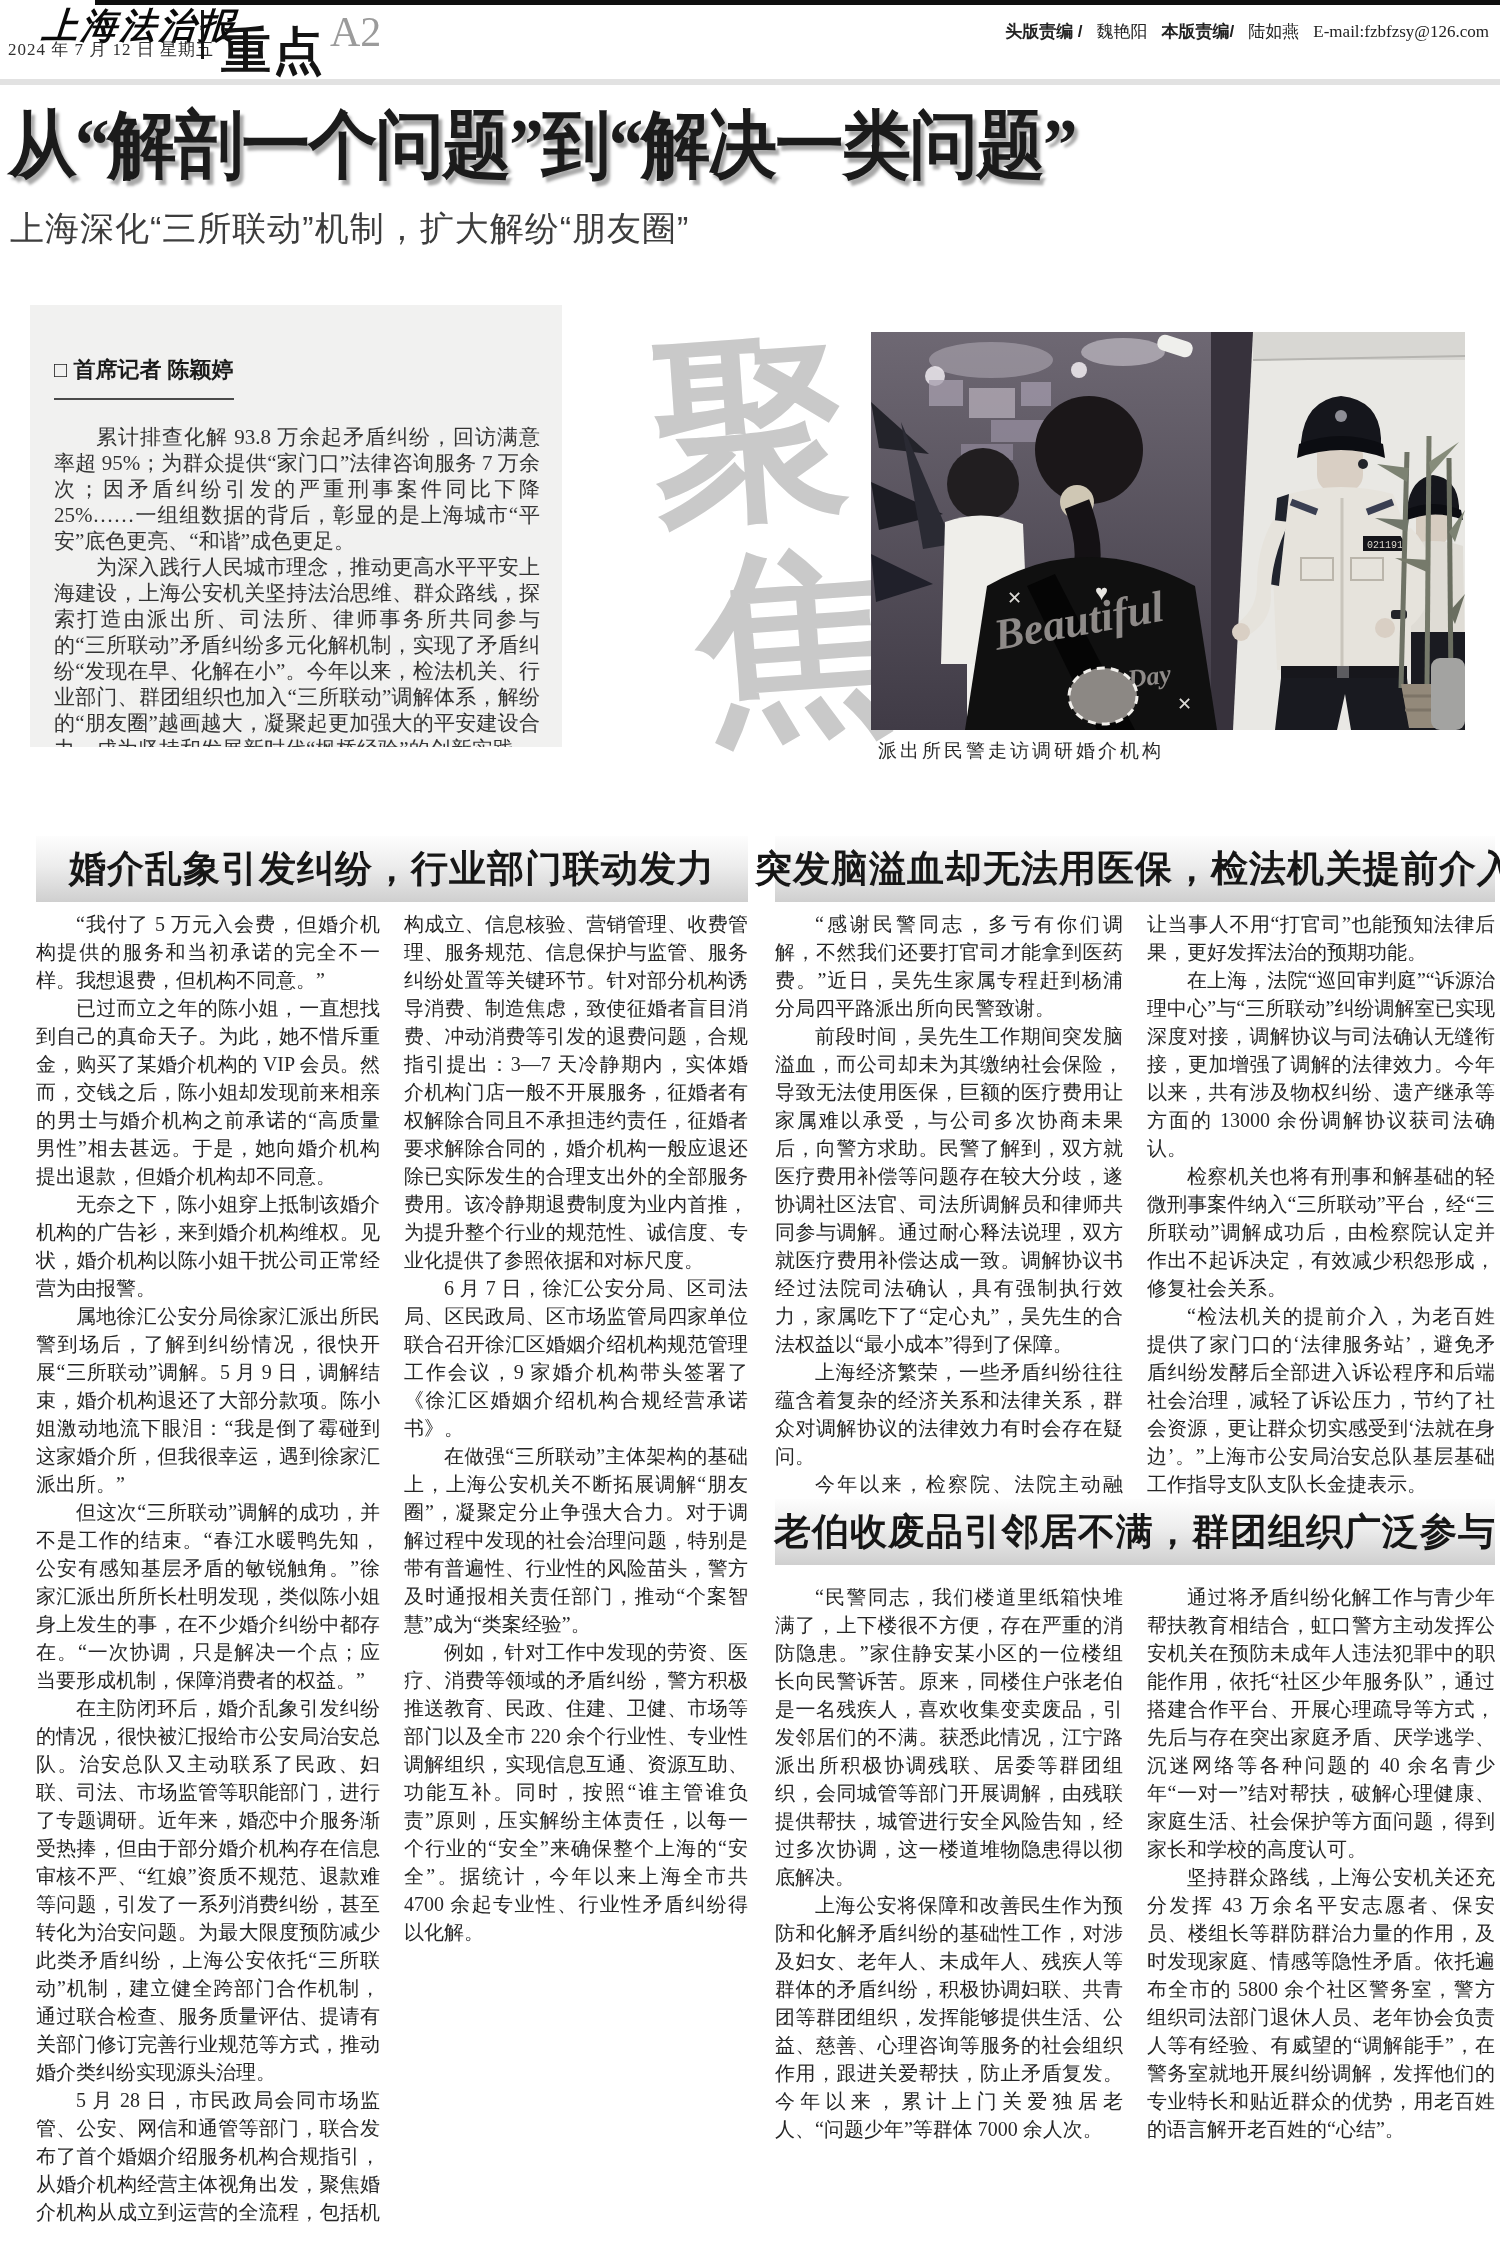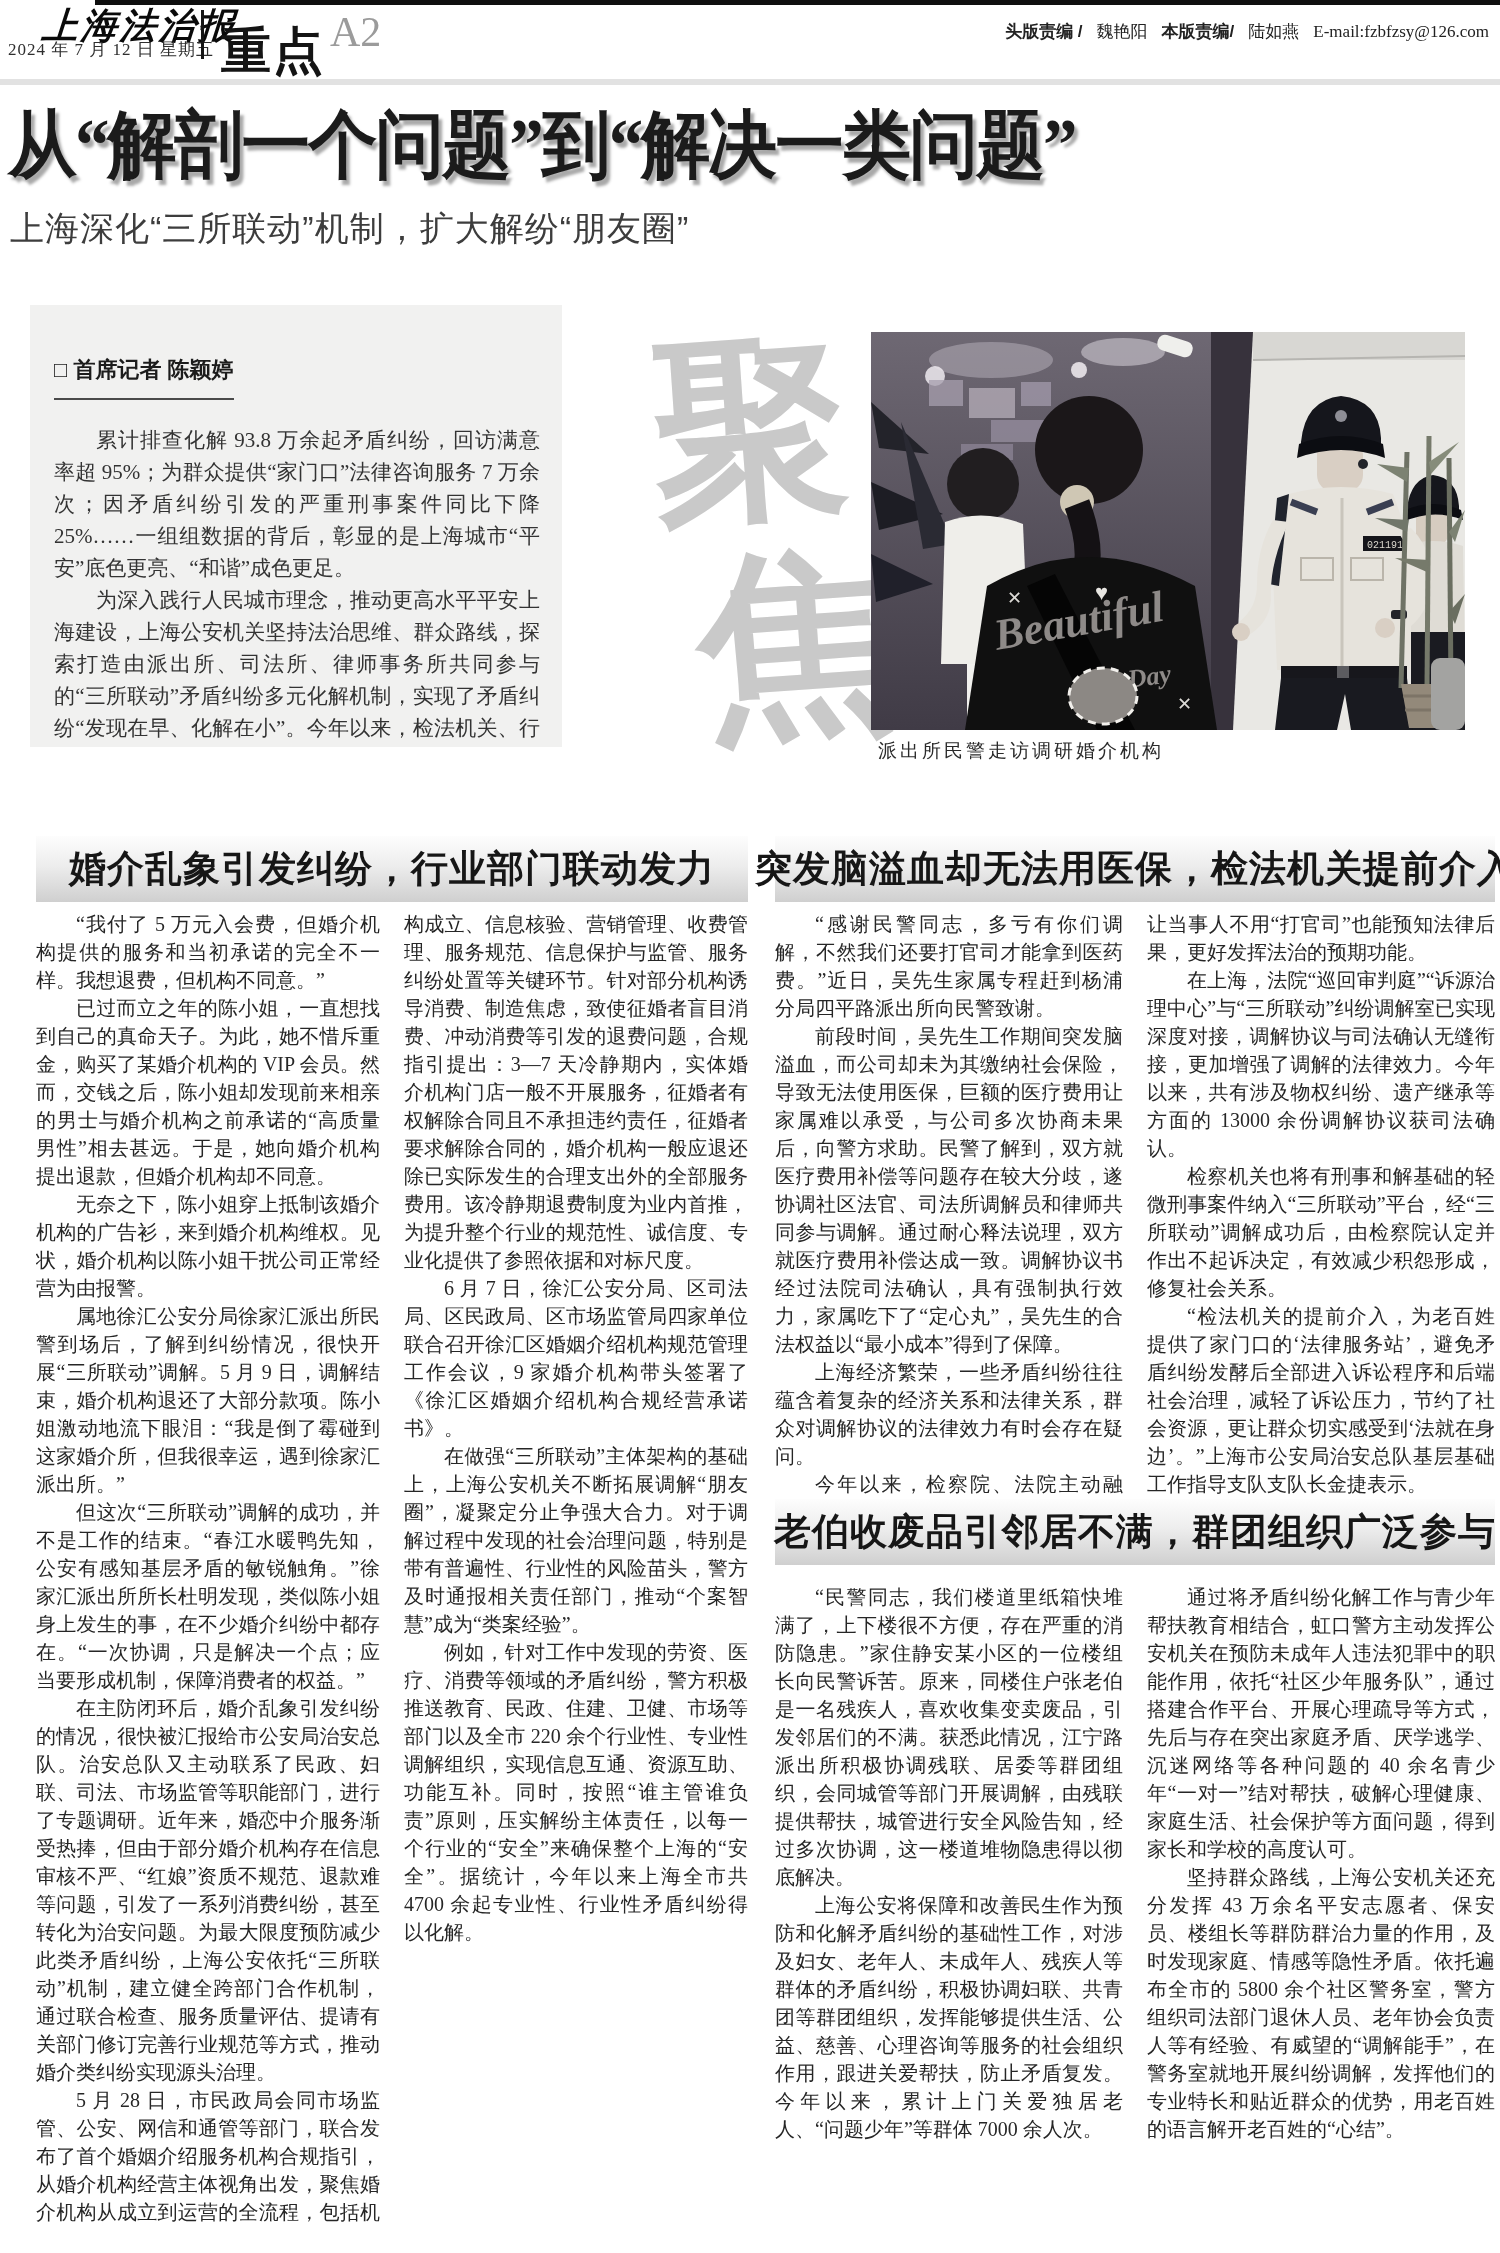--- a/index.html
+++ b/index.html
@@ -22,21 +22,21 @@
   .headline{left:8px;top:96px;font-size:74px;font-weight:900;color:#1b1b1b;white-space:nowrap;
             letter-spacing:-2px;transform:scaleX(.93);transform-origin:left top;
             text-shadow:4px 5px 3px #a9a9a9;font-family:"Liberation Serif",serif;}
   .subheadline{left:10px;top:206px;font-size:34px;color:#3d3d3d;font-family:Liberation Sans, sans-serif;
                letter-spacing:1px;white-space:nowrap;}
   
   .introbox{left:30px;top:305px;width:532px;height:442px;background:#f1f1f0;box-sizing:border-box;
             padding:50px 22px 0 24px;overflow:hidden;}
   .byline{display:inline-block;font-size:22px;font-weight:bold;color:#1c1c1c;
           font-family:"Liberation Sans",sans-serif;border-bottom:2px solid #4a4a4a;padding-bottom:13px;}
-  .intro-text{margin-top:24px;font-size:21px;line-height:32px;text-align:justify;color:#333;}
+  .intro-text{margin-top:24px;font-size:21px;line-height:26px;text-align:justify;color:#333;}
   .intro-text p{margin:0;text-indent:2em;}
   
   .wmark{font-size:195px;color:#c9c9c9;font-family:"DejaVu Serif",serif;font-weight:bold;line-height:1;}
   .wm1{left:652px;top:332px;transform:rotate(-4deg);}
   .wm2{left:698px;top:545px;transform:rotate(-4deg);}
   
   .photo{left:871px;top:332px;width:594px;height:398px;background:#ddd;}
   .photo svg{display:block;}
   .caption{left:878px;top:738px;font-size:19px;color:#2a2a2a;letter-spacing:3px;}
   

